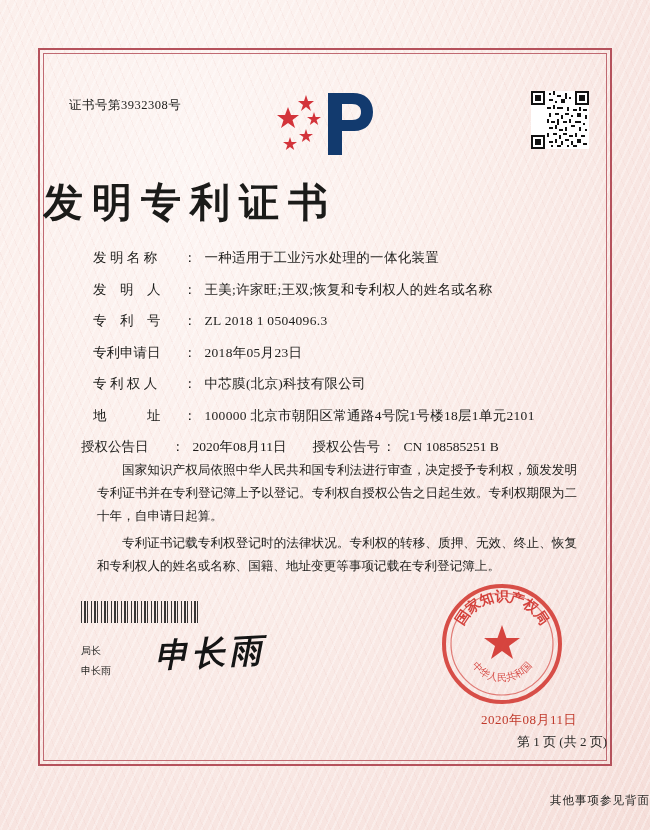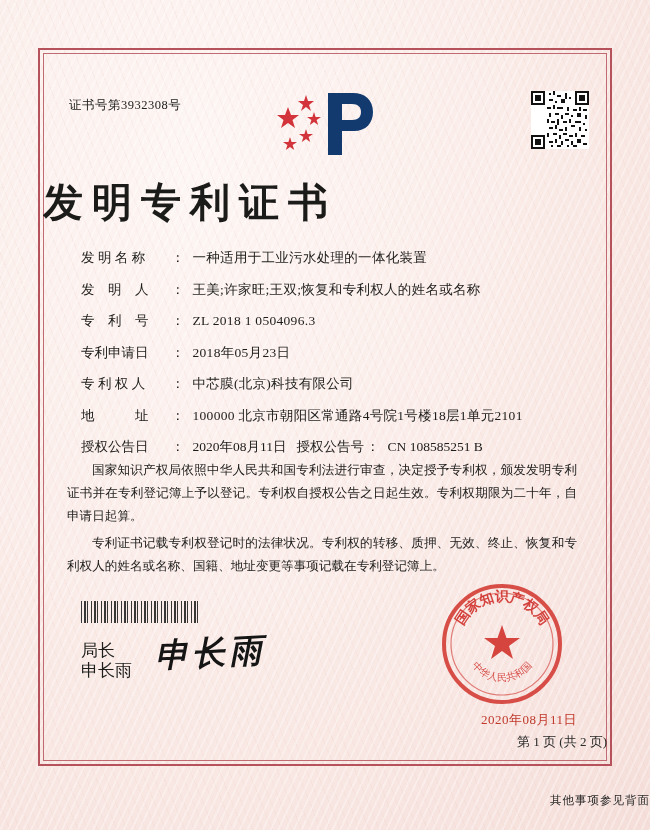--- a/index.html
+++ b/index.html
@@ -107,20 +107,21 @@
     right: 28px;
     top: 196px;
   }
   .field-row {
     display: flex;
     align-items: baseline;
     margin-bottom: 13.5px;
     font-size: 13.5px;
     color: #1d1d1b;
     white-space: nowrap;
+    margin-left: 12px;
   }
   .field-label {
     width: 88px;
     flex: 0 0 88px;
     display: flex;
     justify-content: space-between;
     letter-spacing: 0px;
   }
   .field-colon {
     flex: 0 0 auto;
@@ -140,32 +141,32 @@
     margin-bottom: 13.5px;
   }
   .split-left {
     display: flex;
     align-items: baseline;
     flex: 0 0 auto;
   }
   .split-right {
     display: flex;
     align-items: baseline;
-    margin-left: 10px;
+    margin-left: 26px;
   }
   .split-right .field-label {
     width: auto;
     flex: 0 0 auto;
     display: block;
   }
 
   
   .paragraphs {
     position: absolute;
-    left: 24px;
+    left: 54px;
     right: 30px;
     top: 406px;
     font-size: 12.6px;
     line-height: 23px;
     color: #1d1d1b;
     text-align: justify;
   }
   .paragraphs p {
     margin: 0 0 4px 0;
     text-indent: 25px;
@@ -188,21 +189,21 @@
       transparent 7px, transparent 10px
     );
     opacity: 0.85;
   }
 
   
   .sig-block {
     position: absolute;
     left: 38px;
     top: 588px;
-    font-size: 17px;
+    font-size: 10px;
     color: #1d1d1b;
     line-height: 20px;
   }
   .sig-script {
     position: absolute;
     left: 112px;
     top: 578px;
     font-size: 33px;
     color: #151515;
     font-family: "DejaVu Serif", "Liberation Serif", serif;

